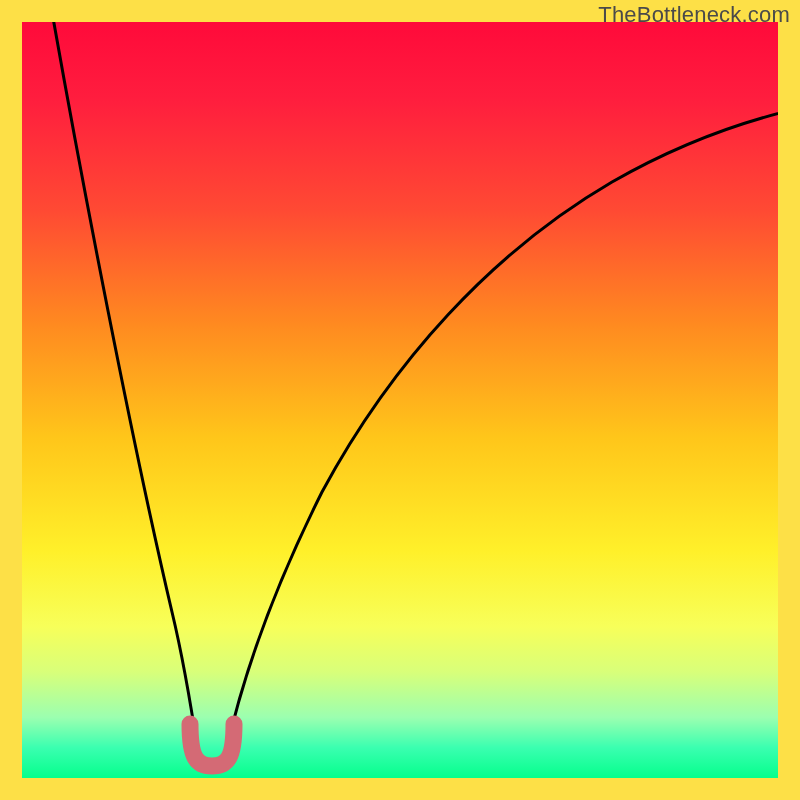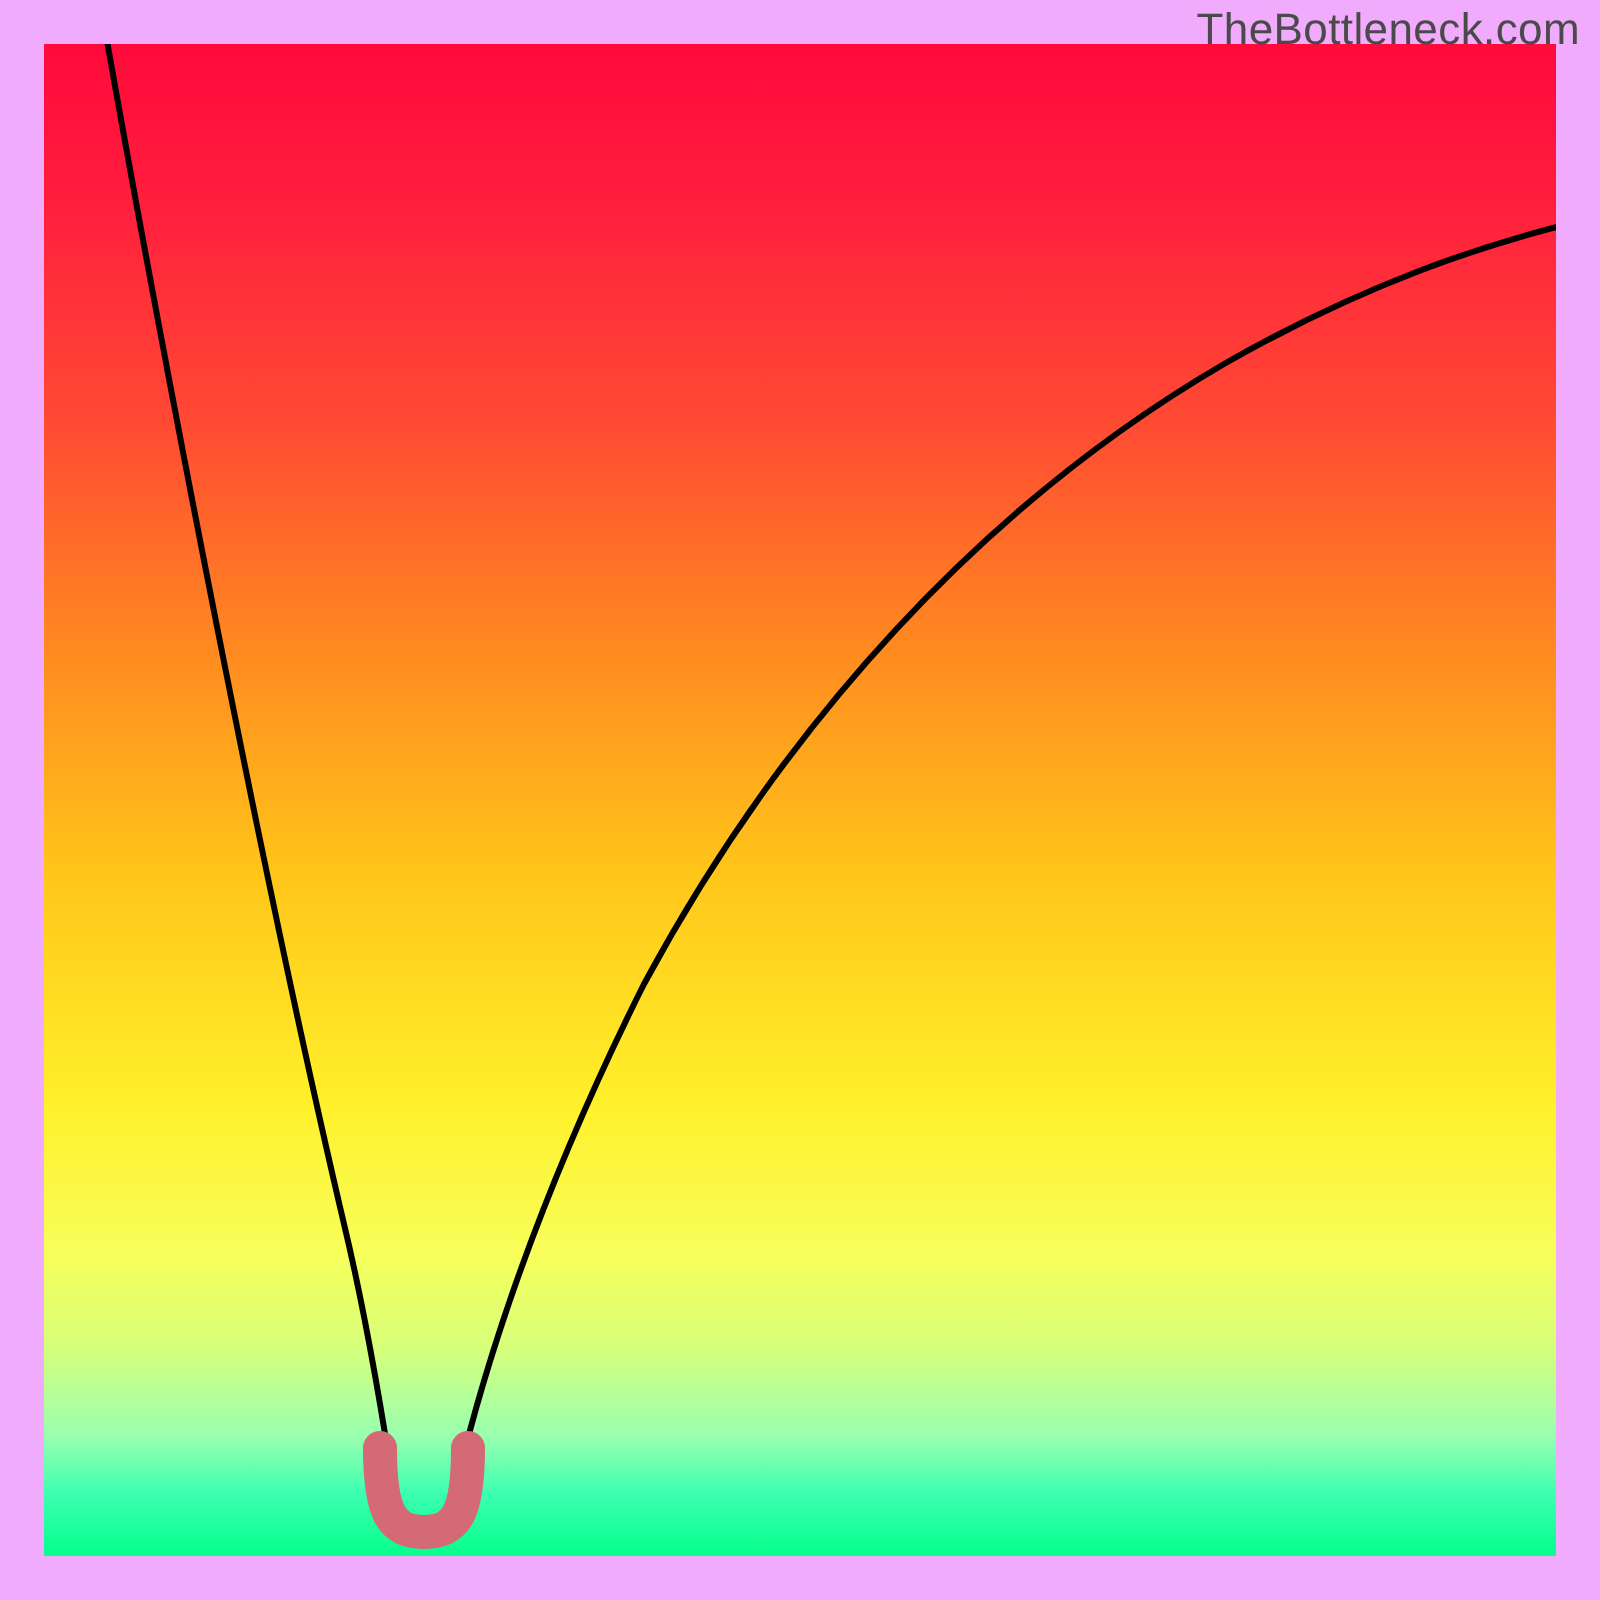--- a/index.html
+++ b/index.html
@@ -7,21 +7,21 @@
     padding: 0;
     width: 800px;
     height: 800px;
     overflow: hidden;
     background: #000;
     font-family: Arial, Helvetica, sans-serif;
   }
   .frame {
     position: absolute;
     inset: 0;
-    background: #f0abfc;
+    background: #fde047;
   }
   .plot {
     position: absolute;
     left: 22px;
     top: 22px;
     width: 756px;
     height: 756px;
     background: linear-gradient(to bottom,
       #ff0a3a 0%,
       #ff1d3e 10%,

